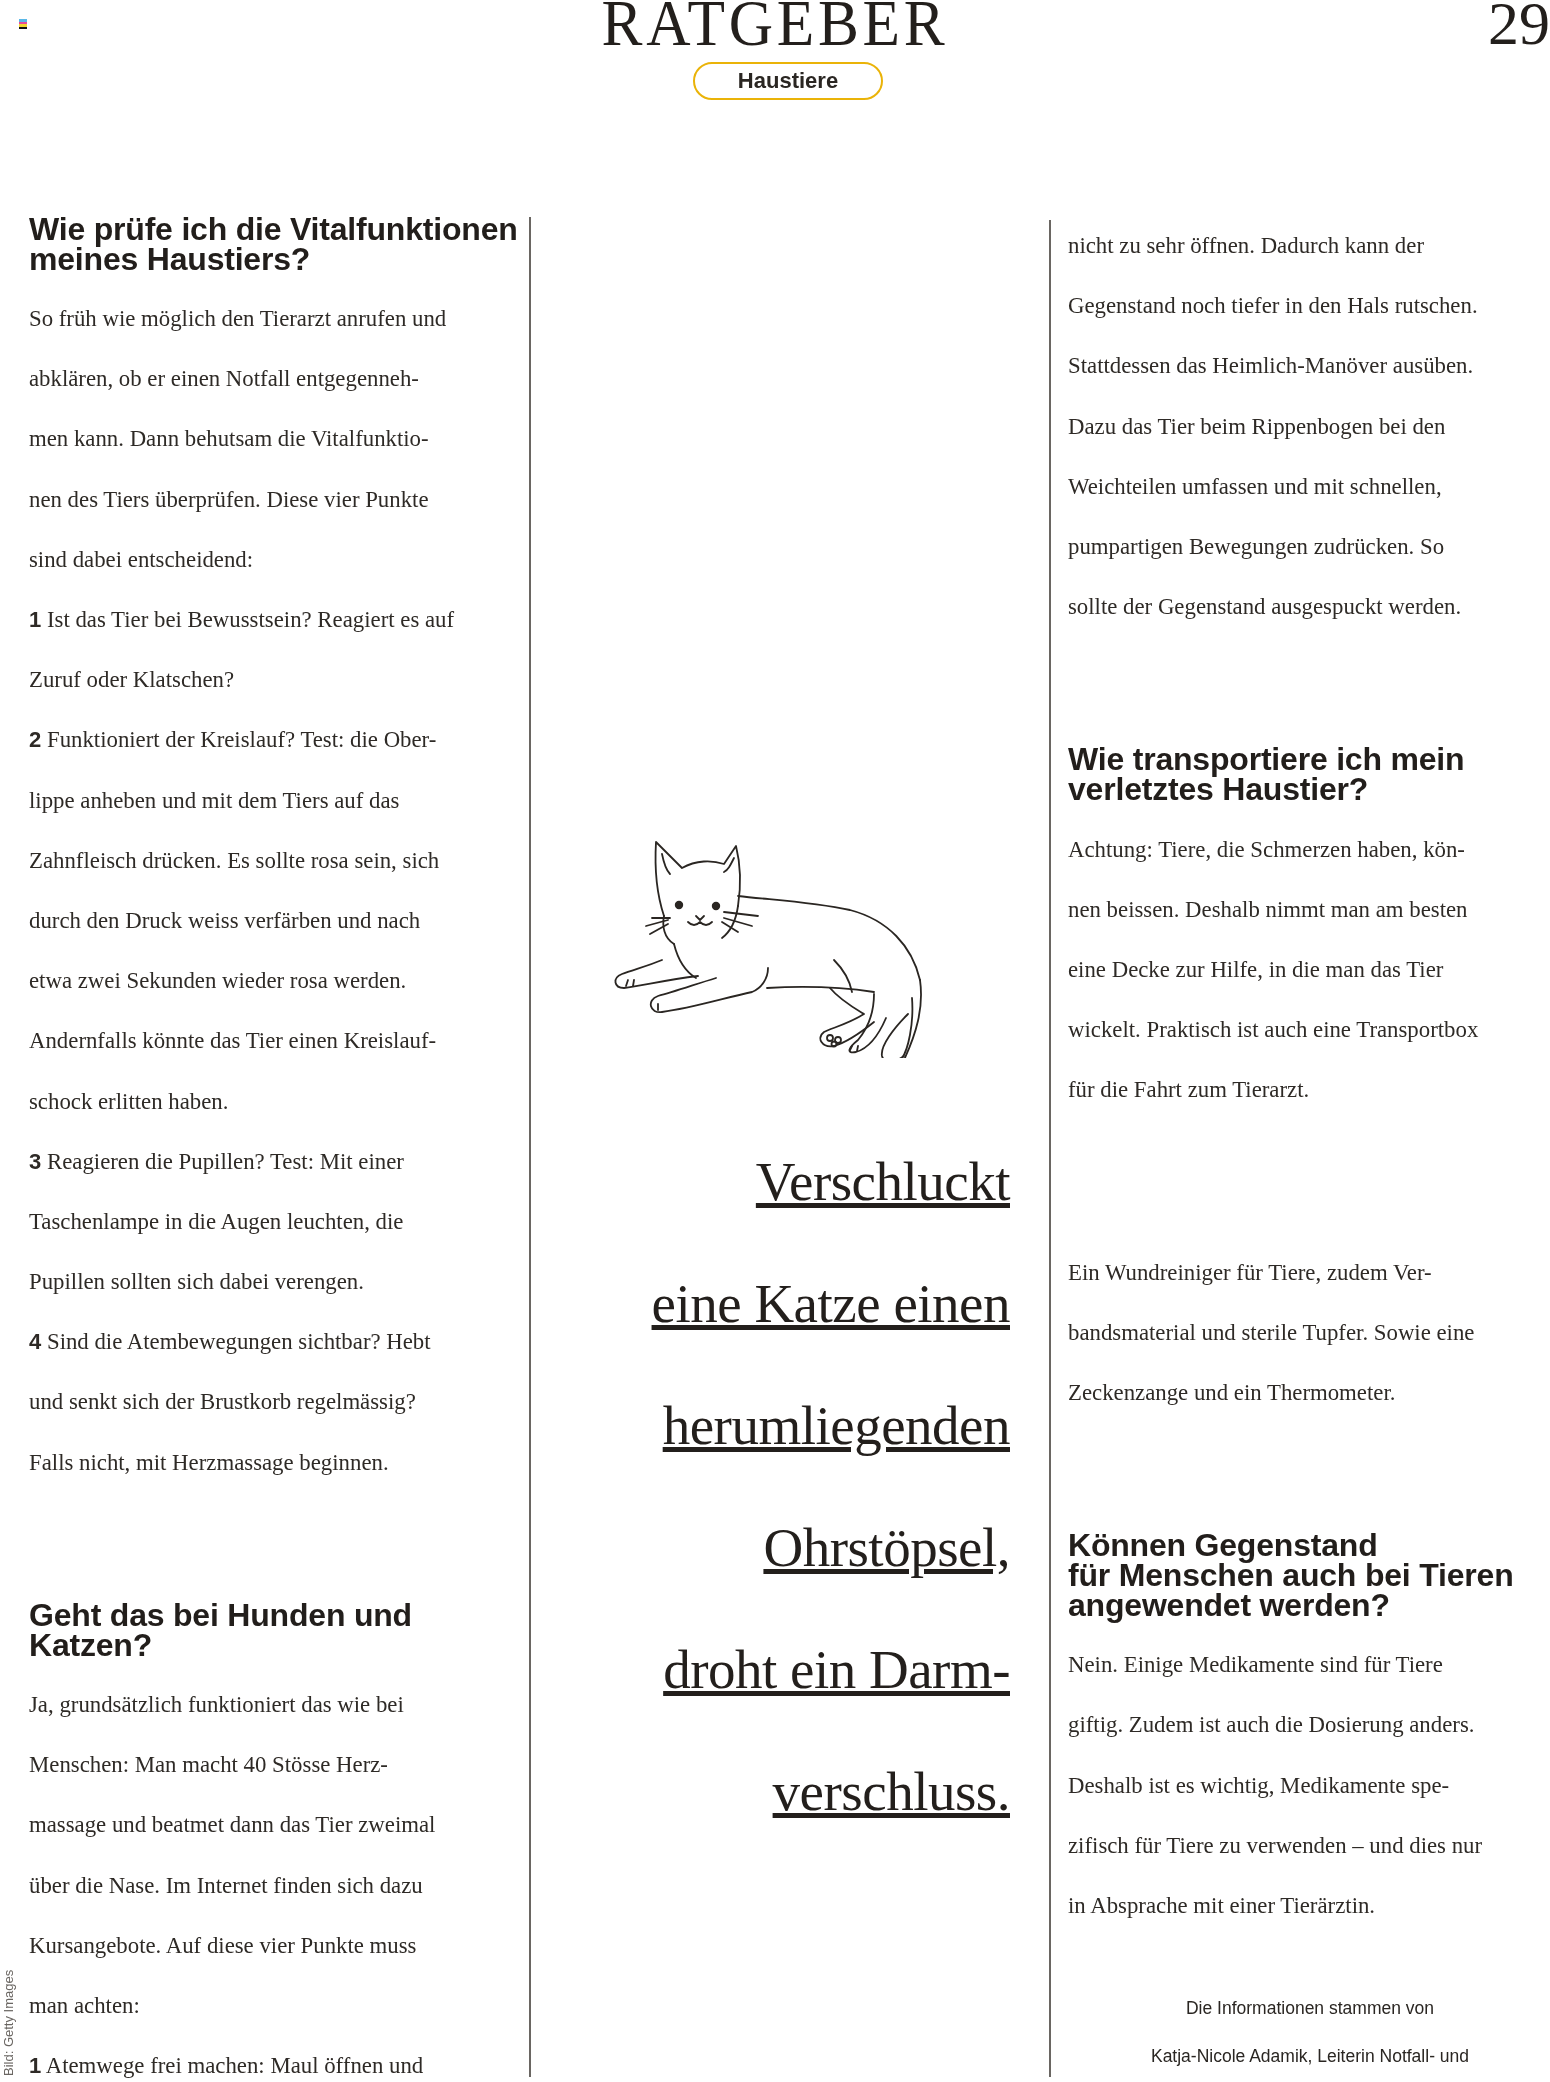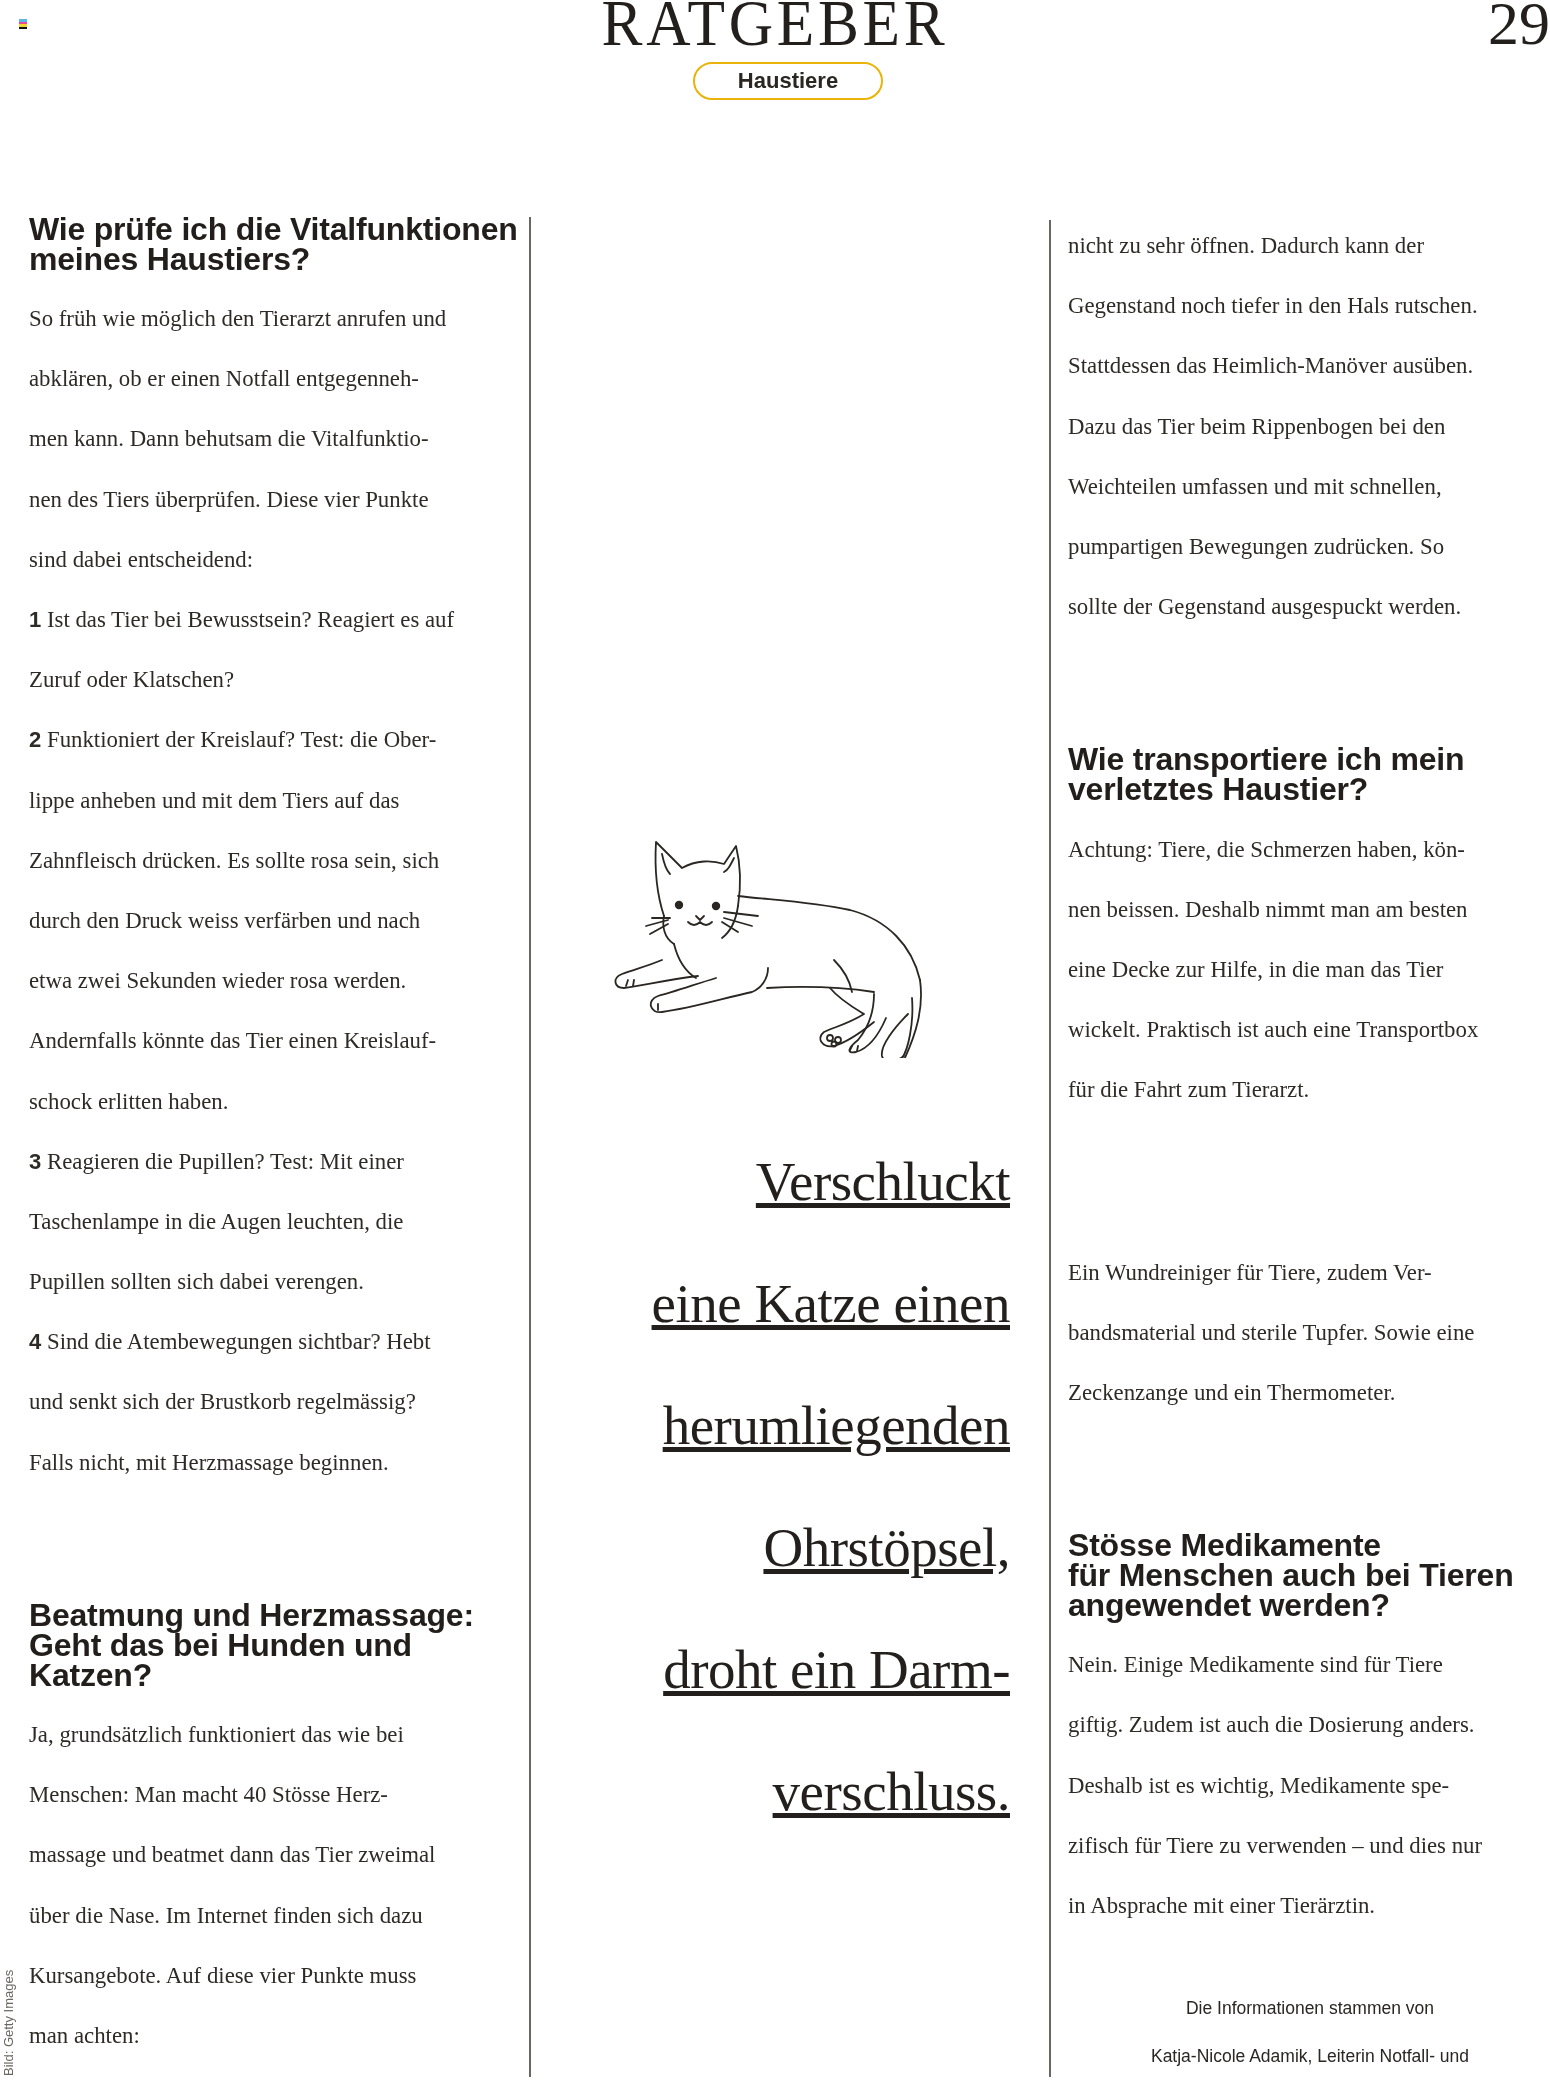--- a/index.html
+++ b/index.html
@@ -103,21 +103,20 @@
       <span class="line">Taschenlampe in die Augen leuchten, die</span>
       <span class="line">Pupillen sollten sich dabei verengen.</span>
       <span class="line"><b class="item-num">4</b> <span>Sind die Atembewegungen sichtbar? Hebt</span></span>
       <span class="line">und senkt sich der Brustkorb regelmässig?</span>
       <span class="line">Falls nicht, mit Herzmassage beginnen.</span>
     </p>
   </section>
 
   <section class="q" style="margin-top:92px;">
     <h2>
-      <span class="line">Beatmung und Herzmassage:</span>
       <span class="line">Geht das bei Hunden und Katzen?</span>
     </h2>
     <p>
       <span class="line">Ja, grundsätzlich funktioniert das wie bei</span>
       <span class="line">Menschen: Man macht 40 Stösse Herz-</span>
       <span class="line">massage und beatmet dann das Tier zweimal</span>
       <span class="line">über die Nase. Im Internet finden sich dazu</span>
       <span class="line">Kursangebote. Auf diese vier Punkte muss</span>
       <span class="line">man achten:</span>
       <span class="line"><b class="item-num">1</b> <span>Atemwege frei machen: Maul öffnen und</span></span>
@@ -232,21 +231,21 @@
   <section class="q" style="margin-top:92px;">
     <p>
       <span class="line">Ein Wundreiniger für Tiere, zudem Ver-</span>
       <span class="line">bandsmaterial und sterile Tupfer. Sowie eine</span>
       <span class="line">Zeckenzange und ein Thermometer.</span>
     </p>
   </section>
 
   <section class="q" style="margin-top:92px;">
     <h2>
-      <span class="line">Stösse Medikamente</span>
+      <span class="line">Können Gegenstand</span>
       <span class="line">für Menschen auch bei Tieren</span>
       <span class="line">angewendet werden?</span>
     </h2>
     <p>
       <span class="line">Nein. Einige Medikamente sind für Tiere</span>
       <span class="line">giftig. Zudem ist auch die Dosierung anders.</span>
       <span class="line">Deshalb ist es wichtig, Medikamente spe-</span>
       <span class="line">zifisch für Tiere zu verwenden – und dies nur</span>
       <span class="line">in Absprache mit einer Tierärztin.</span>
     </p>

